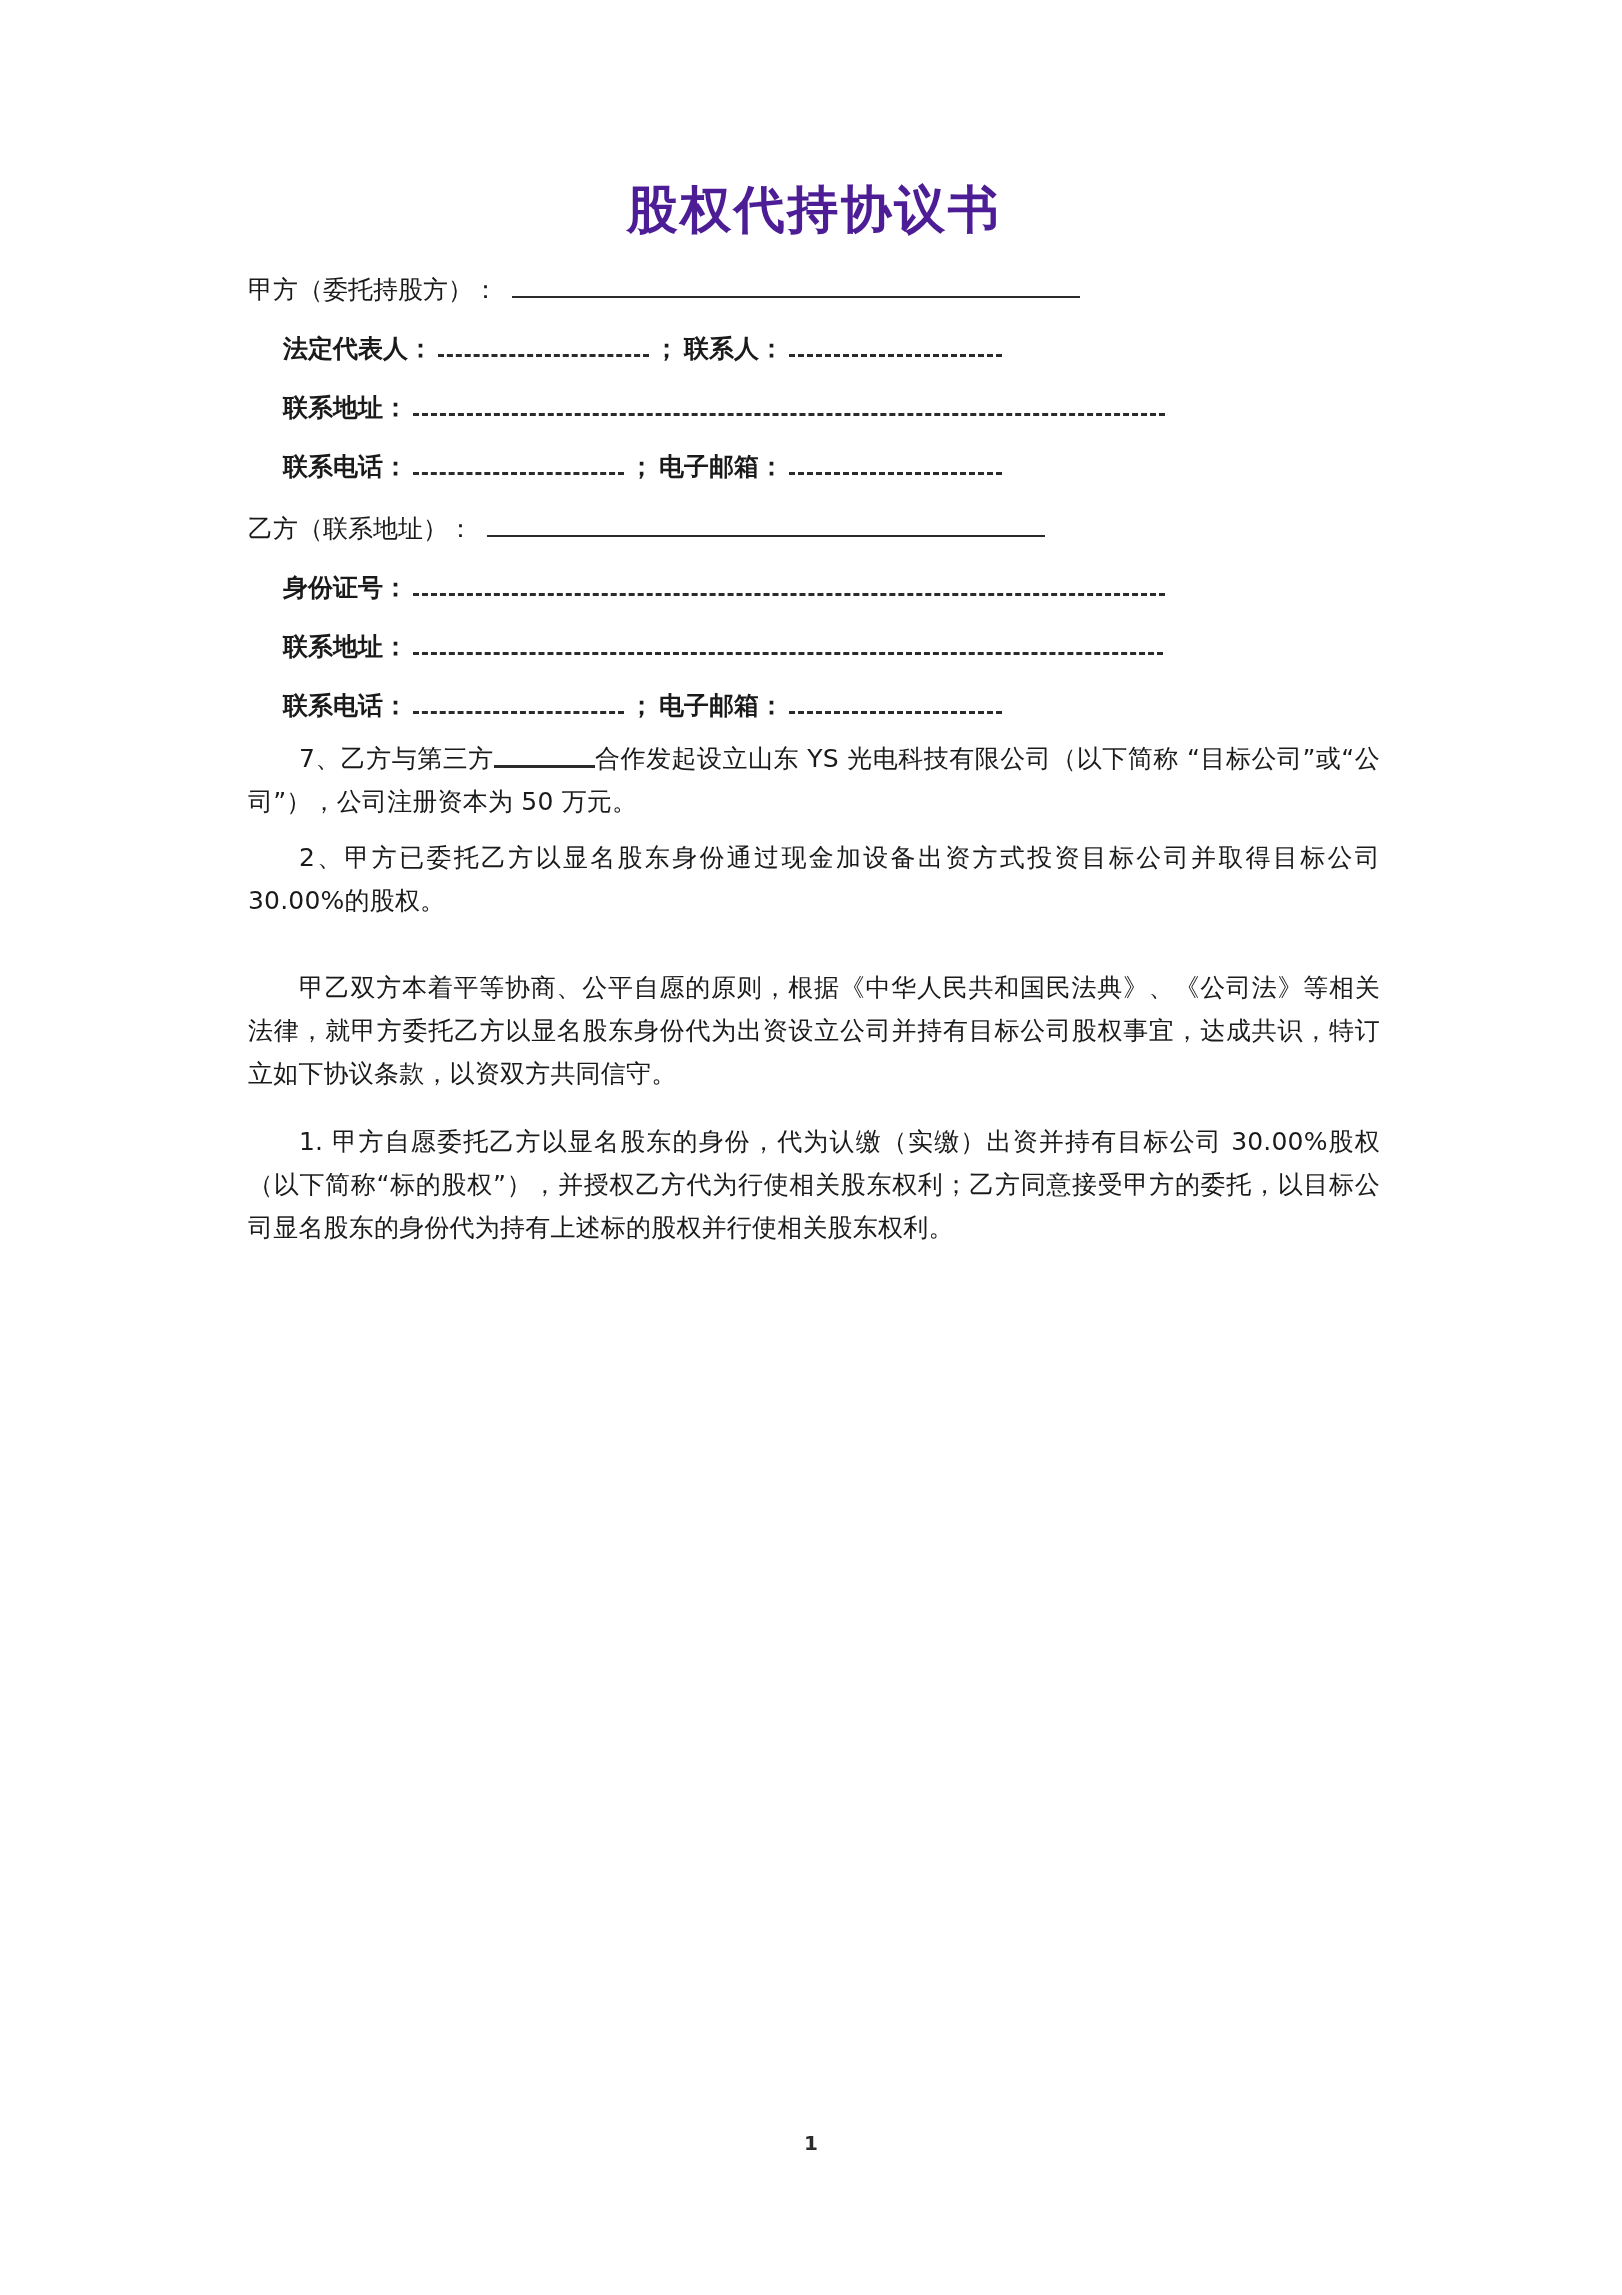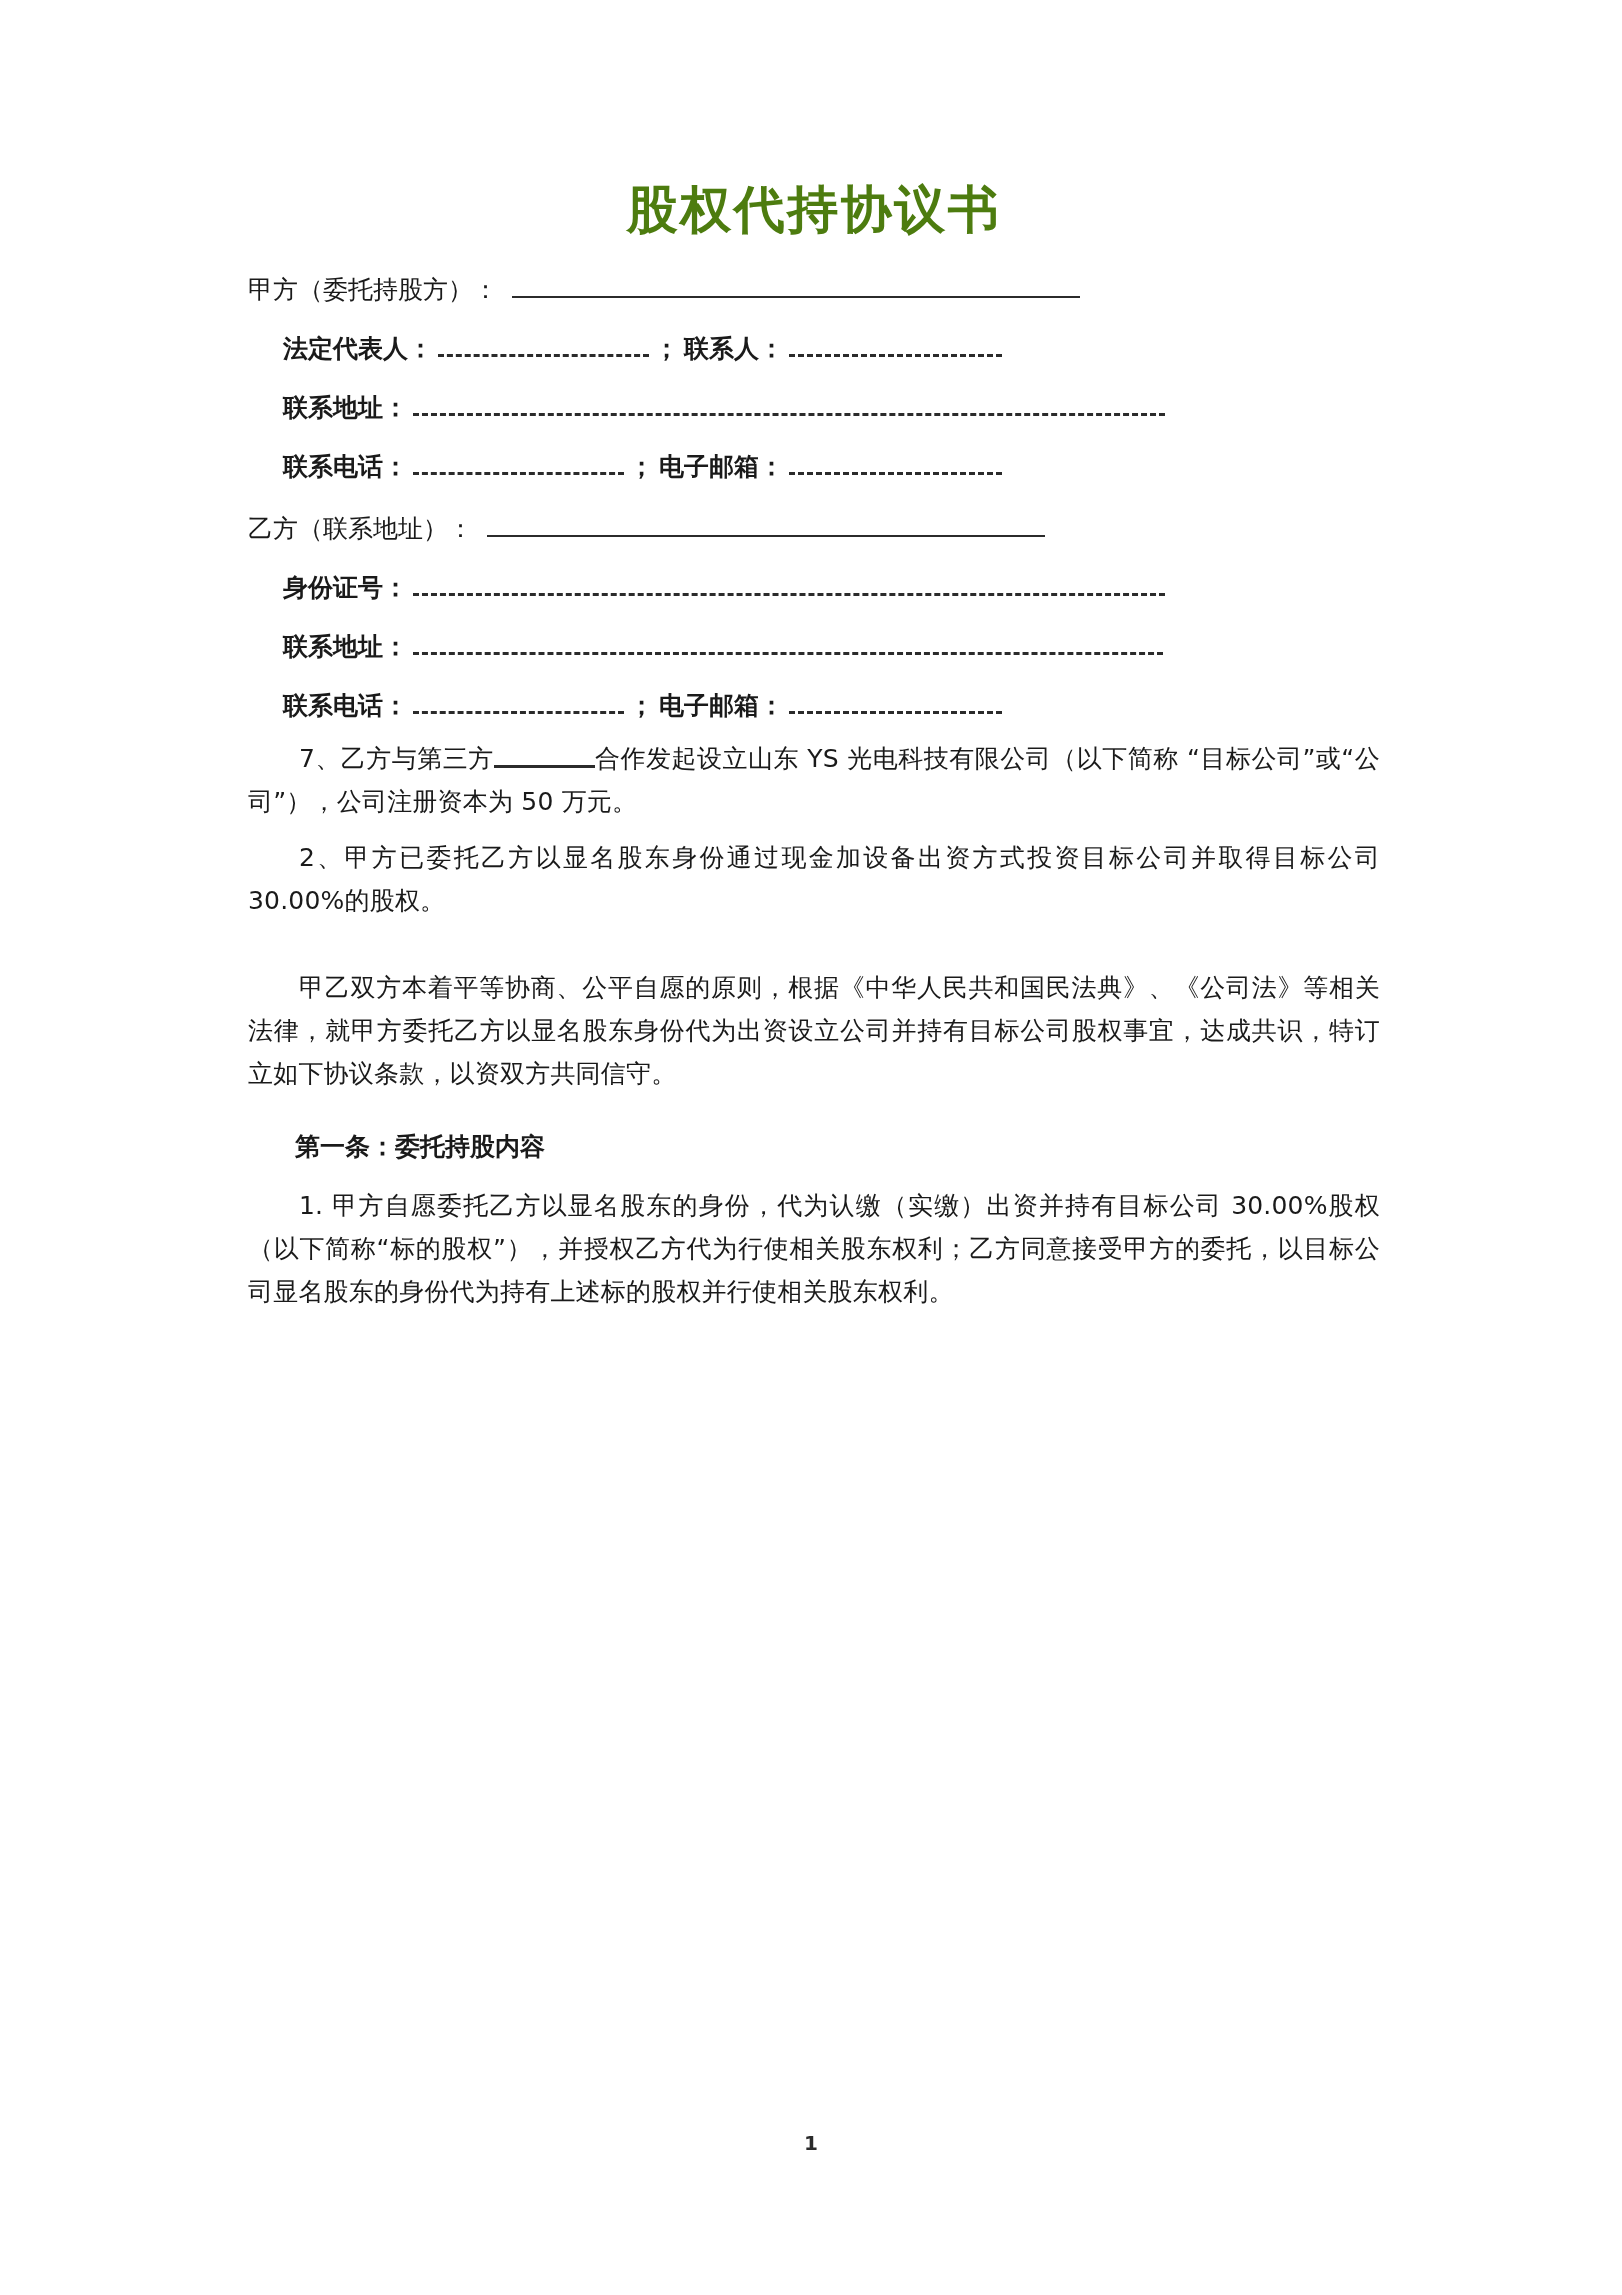--- a/index.html
+++ b/index.html
@@ -28,21 +28,21 @@
 
   
   .doc-title {
     text-align: center;
     font-size: 51px;
     font-weight: 700;
     letter-spacing: 2.5px;
     line-height: 1.2;
     margin: 0;
     padding-top: 179px;
-    color: #4d7c0f;
+    color: #4c1d95;
   }
 
   
   .party-block {
     margin-top: 34px;
   }
   .party-head {
     font-size: 25px;
     font-weight: 400;
     line-height: 1.0;
@@ -198,21 +198,20 @@
       </div>
     </div>
 
 
     <p class="body indent recital-1"><span>7、乙方与第三方</span><span class="inline-blank"></span><span>合作发起设立山东 YS 光电科技有限公司（以下简称 “目标公司”或“公司”），公司注册资本为 50 万元。</span></p>
 
     <p class="body indent recital-2">2、甲方已委托乙方以显名股东身份通过现金加设备出资方式投资目标公司并取得目标公司 30.00%的股权。</p>
 
     <p class="body indent main-recital">甲乙双方本着平等协商、公平自愿的原则，根据《中华人民共和国民法典》、《公司法》等相关法律，就甲方委托乙方以显名股东身份代为出资设立公司并持有目标公司股权事宜，达成共识，特订立如下协议条款，以资双方共同信守。</p>
 
-    <div class="article-heading">第一条：委托持股内容</div>
 
     <p class="body indent article-body">1. 甲方自愿委托乙方以显名股东的身份，代为认缴（实缴）出资并持有目标公司 30.00%股权（以下简称“标的股权”），并授权乙方代为行使相关股东权利；乙方同意接受甲方的委托，以目标公司显名股东的身份代为持有上述标的股权并行使相关股东权利。</p>
 
   </div>
 
   <div class="page-number">1</div>
 </div>
 
 
 </body></html>

